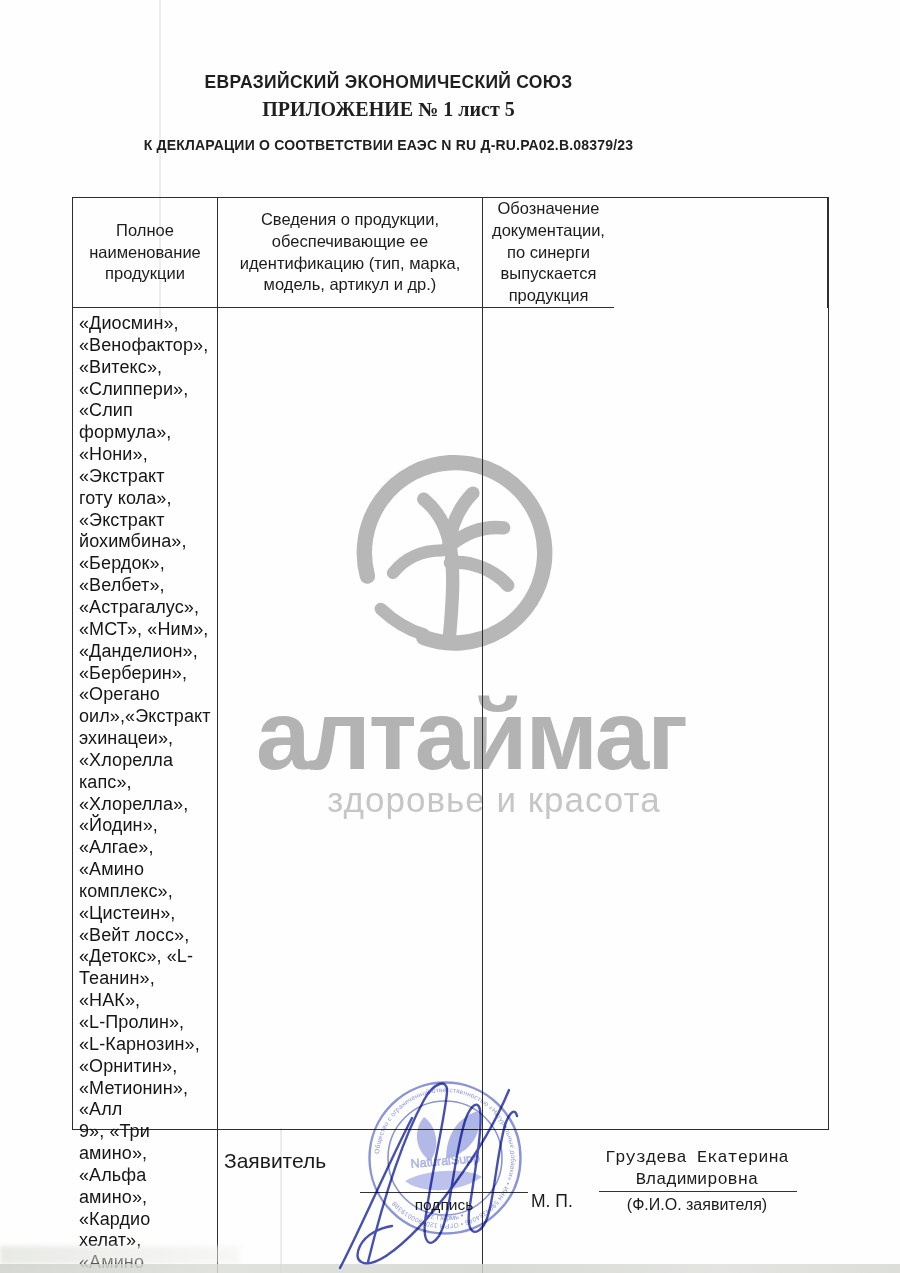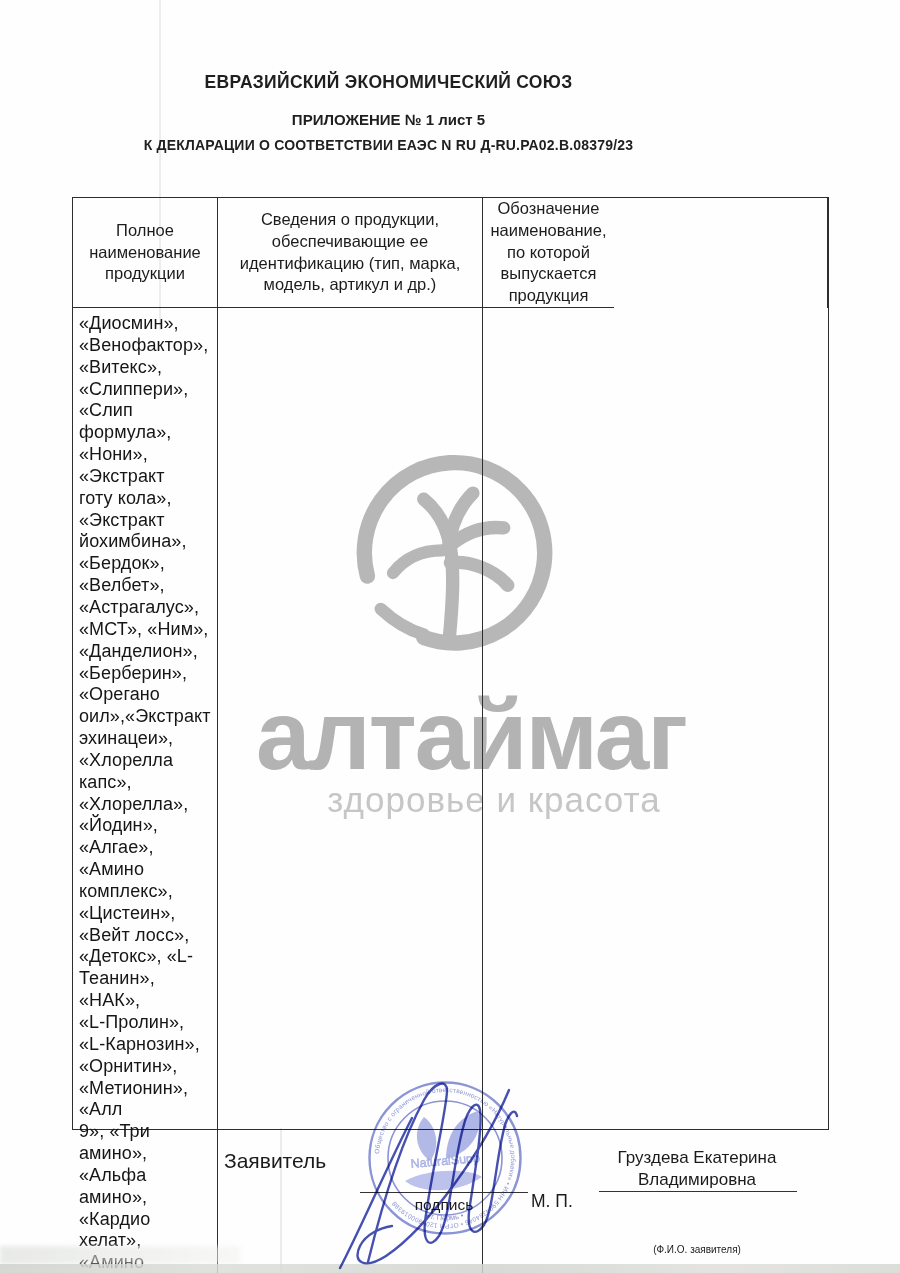--- a/index.html
+++ b/index.html
@@ -1,21 +1,21 @@
 <!DOCTYPE html>
 <html><head>
 <meta charset="utf-8">
 <style>
   html,body{margin:0;padding:0;background:#ffffff;}
   .page{position:relative;width:900px;height:1273px;background:#fefefe;overflow:hidden;
         font-family:"Liberation Sans",sans-serif;color:#1b1b1b;}
   
   .hdr{position:absolute;left:0;width:777px;text-align:center;font-weight:bold;color:#1f1f1f;}
   .hdr1{top:72px;font-size:17.5px;letter-spacing:.3px;}
-  .hdr2{top:111px;font-size:15px;}
+  .hdr2{top:98px;font-size:20px;font-family:Liberation Serif, serif;}
   .hdr3{top:137px;font-size:14px;letter-spacing:.2px;}
   
   .wm{position:absolute;z-index:1;}
   .wm-title{left:0;top:686px;width:900px;text-align:center;font-size:98px;font-weight:bold;
             color:#b3b3b3;letter-spacing:-2px;line-height:1;padding-left:21px;}
   .wm-sub{left:0;top:780px;width:900px;text-align:center;font-size:35px;color:#c6c6c6;
           letter-spacing:1px;transform:translateX(44px);}
   .wm-logo{left:352px;top:450px;}
   
   .doc-table{position:absolute;z-index:2;left:72px;top:197px;width:755px;height:931px;
@@ -27,23 +27,23 @@
   .th{display:flex;align-items:center;justify-content:center;text-align:center;
       font-size:16.5px;line-height:1.33;padding:6px 8px;color:#1c1c1c;}
   .ident{font-size:18px;line-height:21.85px;letter-spacing:.1px;padding:5px 2px 0 6px;
          white-space:pre-line;color:#161616;}
   
   .ft{position:absolute;z-index:4;color:#1b1b1b;}
   .applicant{left:224px;top:1149px;font-size:21px;}
   .sig-line{left:360px;top:1172px;width:168px;height:20px;border-bottom:1.6px solid #333;}
   .sig-caption{left:360px;top:1196px;width:168px;text-align:center;font-size:15.5px;}
   .mp{left:531px;top:1191px;font-size:17.5px;}
-  .name{left:597px;top:1147px;width:200px;text-align:center;font-size:17px;line-height:21.5px;}
+  .name{left:597px;top:1147px;width:200px;text-align:center;font-size:17px;line-height:21.5px;font-family:Liberation Mono, monospace;}
   .name-line{left:599px;top:1171px;width:198px;height:20px;border-bottom:1.6px solid #333;}
-  .name-caption{left:597px;top:1196px;width:200px;text-align:center;font-size:10px;margin-top:48px;}
+  .name-caption{left:597px;top:1196px;width:200px;text-align:center;font-size:16px;}
   
   .stamp{position:absolute;left:360px;top:1073px;z-index:6;mix-blend-mode:multiply;opacity:.9;}
   .signature{position:absolute;left:325px;top:1065px;z-index:7;mix-blend-mode:multiply;opacity:.95;}
   
   .art{position:absolute;pointer-events:none;}
   .vline1{left:159px;top:0;width:2px;height:330px;background:#ededed;z-index:0;}
   .vline2{left:280px;top:1128px;width:2px;height:145px;background:#ececec;z-index:0;}
   .smudge{left:0;top:1246px;width:240px;height:18px;z-index:3;opacity:.55;filter:blur(2px);
           background:linear-gradient(90deg,#d7dad3,#e3e5df 40%,#f3f3f0);}
   .bottom-strip{left:0;top:1264px;width:900px;height:9px;z-index:3;opacity:.85;
@@ -73,21 +73,21 @@
   <div class="wm wm-title">алтаймаг</div>
   <div class="wm wm-sub">здоровье и красота</div>
 
   <div class="hdr hdr1">ЕВРАЗИЙСКИЙ ЭКОНОМИЧЕСКИЙ СОЮЗ</div>
   <div class="hdr hdr2">ПРИЛОЖЕНИЕ № 1 лист 5</div>
   <div class="hdr hdr3">К ДЕКЛАРАЦИИ О СООТВЕТСТВИИ ЕАЭС N RU Д-RU.РА02.В.08379/23</div>
 
   <div class="doc-table">
     <div class="cell th">Полное наименование продукции</div>
     <div class="cell th">Сведения о продукции, обеспечивающие ее идентификацию (тип, марка, модель, артикул и др.)</div>
-    <div class="cell th last">Обозначение наименование, по которой выпускается продукция</div>
+    <div class="cell th last">Обозначение документации, по синерги выпускается продукция</div>
 
     <div class="cell body"></div>
     <div class="cell body ident">«Диосмин», «Венофактор»,
 «Витекс», «Слиппери», «Слип
 формула», «Нони», «Экстракт
 готу кола», «Экстракт
 йохимбина», «Бердок»,
 «Велбет», «Астрагалус»,
 «МСТ», «Ним», «Данделион»,
 «Берберин», «Орегано

